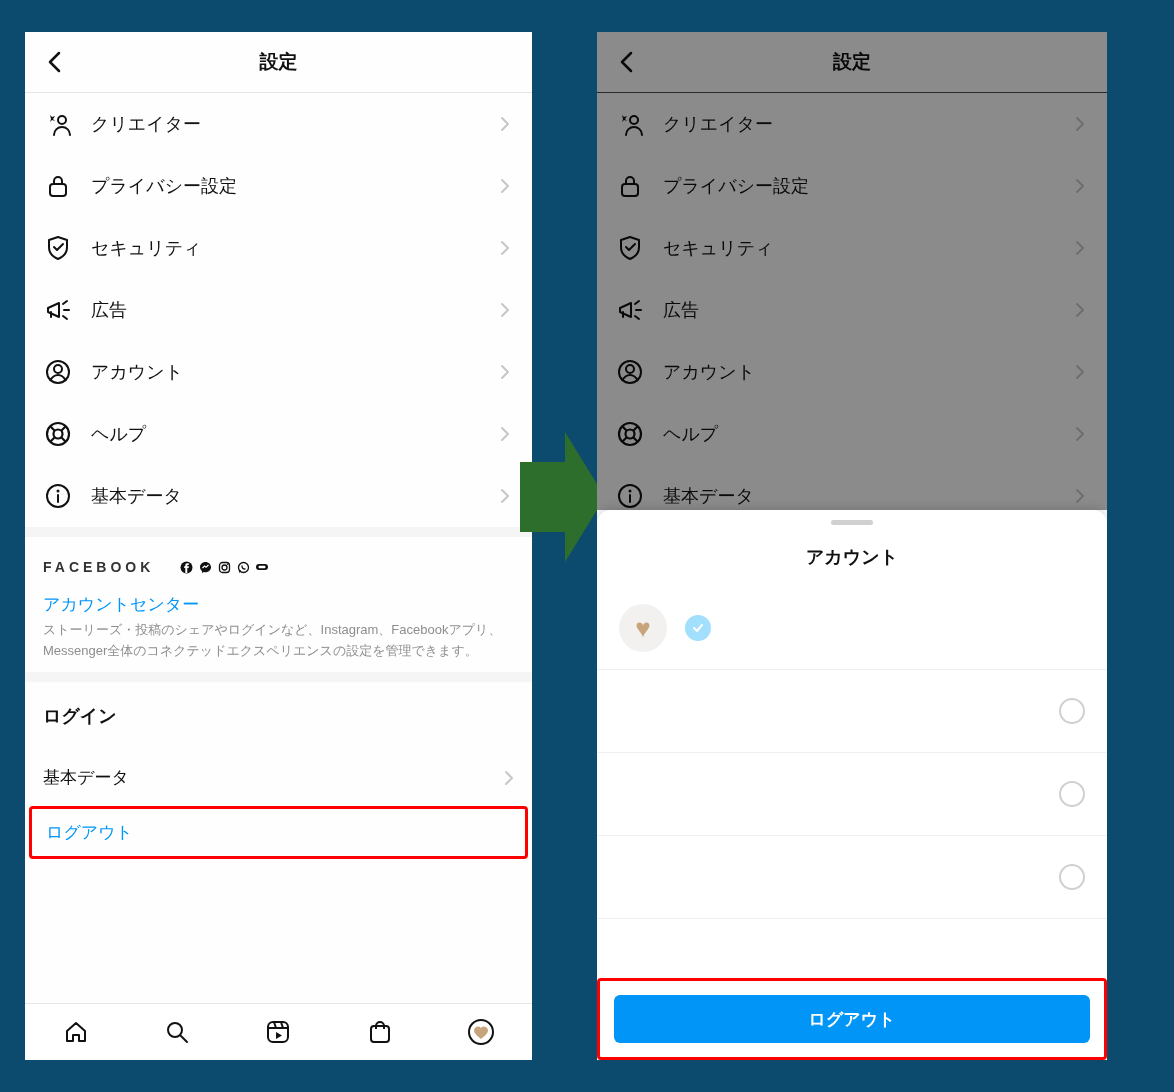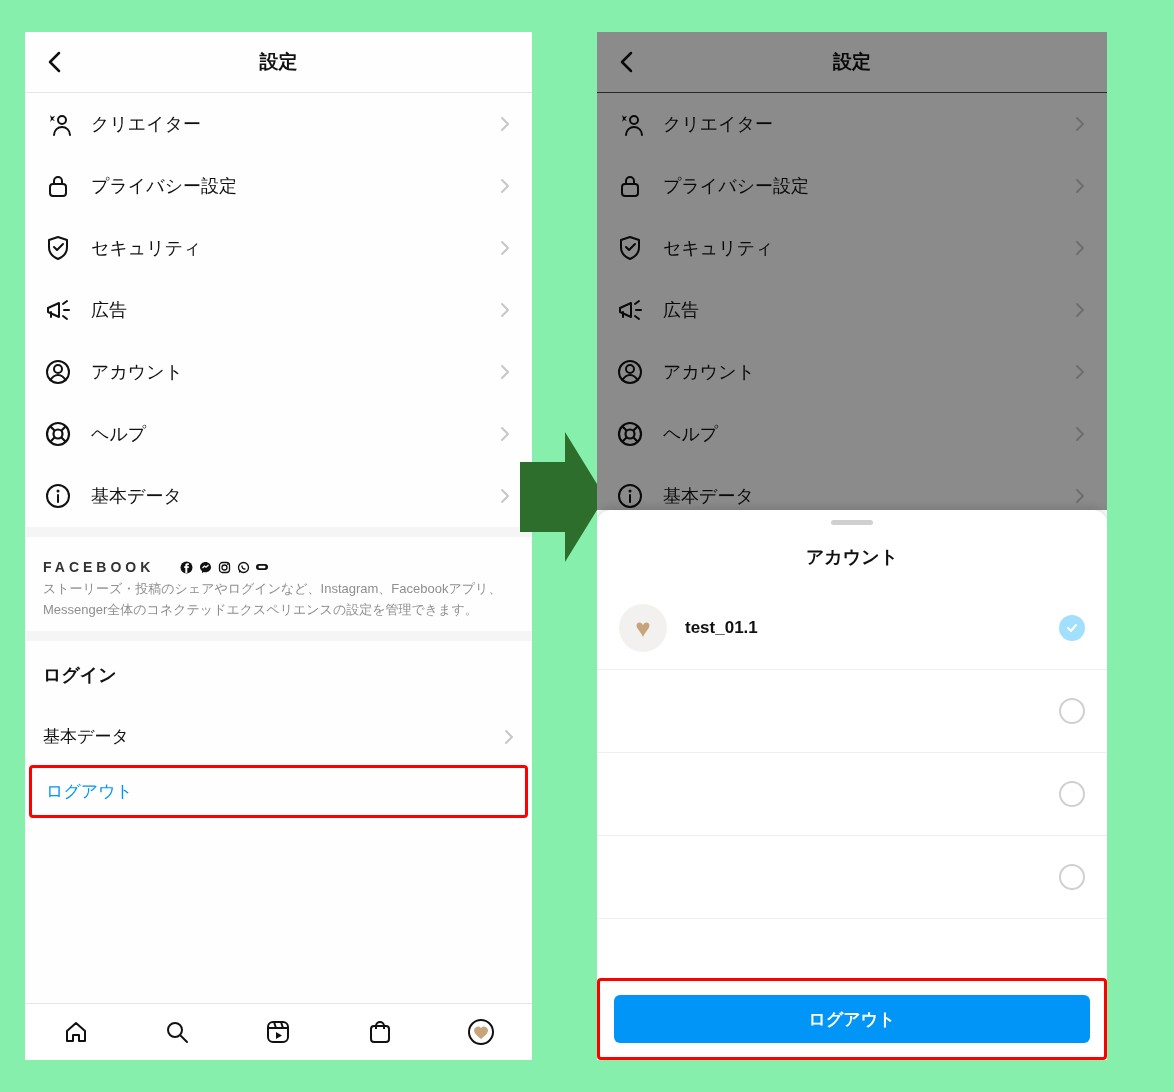--- a/index.html
+++ b/index.html
@@ -1,16 +1,16 @@
 <!DOCTYPE html>
 <html><head>
 <meta charset="utf-8">
 <style>
 body { margin:0; padding:0; background:#ededed; font-family:-apple-system,BlinkMacSystemFont,'Hiragino Sans','Hiragino Kaku Gothic ProN','Yu Gothic','Meiryo',sans-serif; }
-.canvas { position:relative; width:1174px; height:1092px; background:#86efac; }
+.canvas { position:relative; width:1174px; height:1092px; background:#0c4a6e; }
 .phone { position:absolute; background:#fefefe; overflow:hidden; }
 .phone.left { left:25px; top:32px; width:507px; height:1028px; }
 .phone.right { left:597px; top:32px; width:510px; height:1028px; }
 
 .header { height:60px; display:flex; align-items:center; position:relative; border-bottom:1px solid #e6e6e6; }
 .header .back { position:absolute; left:12px; top:50%; transform:translateY(-50%); width:34px; height:34px; display:flex; align-items:center; justify-content:center; }
 .header .title { flex:1; text-align:center; font-size:19px; font-weight:600; color:#111; }
 
 .list .row { display:flex; align-items:center; height:62px; padding:0 22px 0 18px; }
 .list .row .icon { width:30px; height:30px; display:flex; align-items:center; justify-content:center; margin-right:18px; color:#111; }
@@ -226,20 +226,21 @@
               </svg>
             </span>
           <span>
               <svg width="14" height="10" viewBox="0 0 14 10">
                 <rect x="1" y="2" width="12" height="6" rx="3" fill="#111"></rect>
                 <rect x="3.5" y="3.8" width="7" height="2.4" rx="1.2" fill="#fff"></rect>
               </svg>
             </span>
         </span>
       </div>
+      <div class="ac-link">アカウントセンター</div>
       <div class="ac-desc">ストーリーズ・投稿のシェアやログインなど、Instagram、Facebookアプリ、Messenger全体のコネクテッドエクスペリエンスの設定を管理できます。</div>
     </div>
 
     <div class="login-section">
       <div class="section-title">ログイン</div>
       <div class="login-row">
         <div class="label">基本データ</div>
         <div class="chev">
             <svg width="10" height="16" viewBox="0 0 10 16">
               <polyline points="2,2 8,8 2,14" fill="none" stroke="#c7c7c7" stroke-width="2" stroke-linecap="round" stroke-linejoin="round"></polyline>
@@ -415,21 +416,20 @@
     </div>
 
     <div class="sheet">
       <div class="grabber"></div>
       <div class="sheet-title">アカウント</div>
       <div class="acct-list">
         <div class="acct-row">
           <div class="avatar">
               <span class="heart">♥</span>
             </div>
-          <div class="name">test_01.1</div>
           <div class="check selected">
               <svg width="14" height="14" viewBox="0 0 14 14">
                 <polyline points="3,7 6,10 11,4" fill="none" stroke="#fff" stroke-width="2" stroke-linecap="round" stroke-linejoin="round"></polyline>
               </svg>
             </div>
         </div>
         <div class="acct-row">
           <div style="flex:1"></div>
           <div class="check empty"></div>
         </div>

